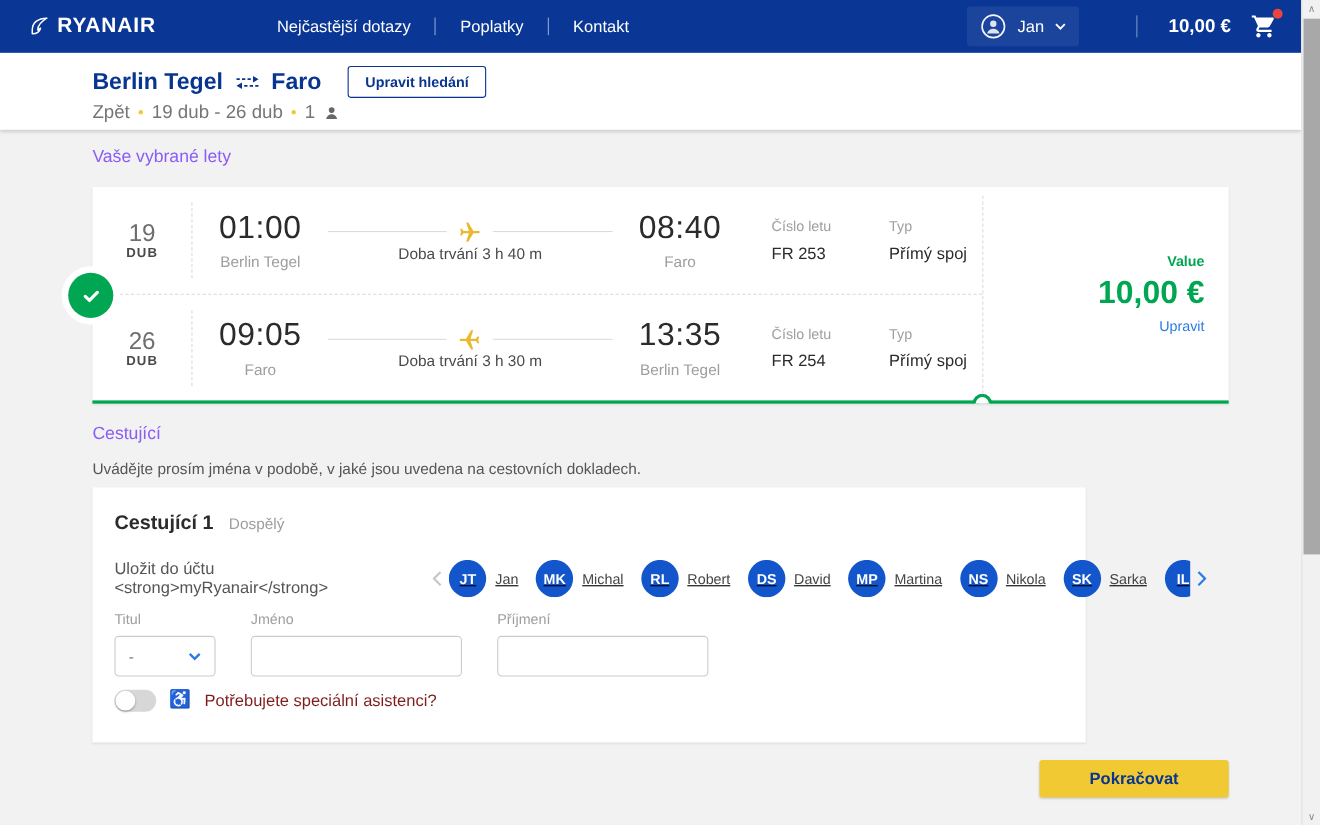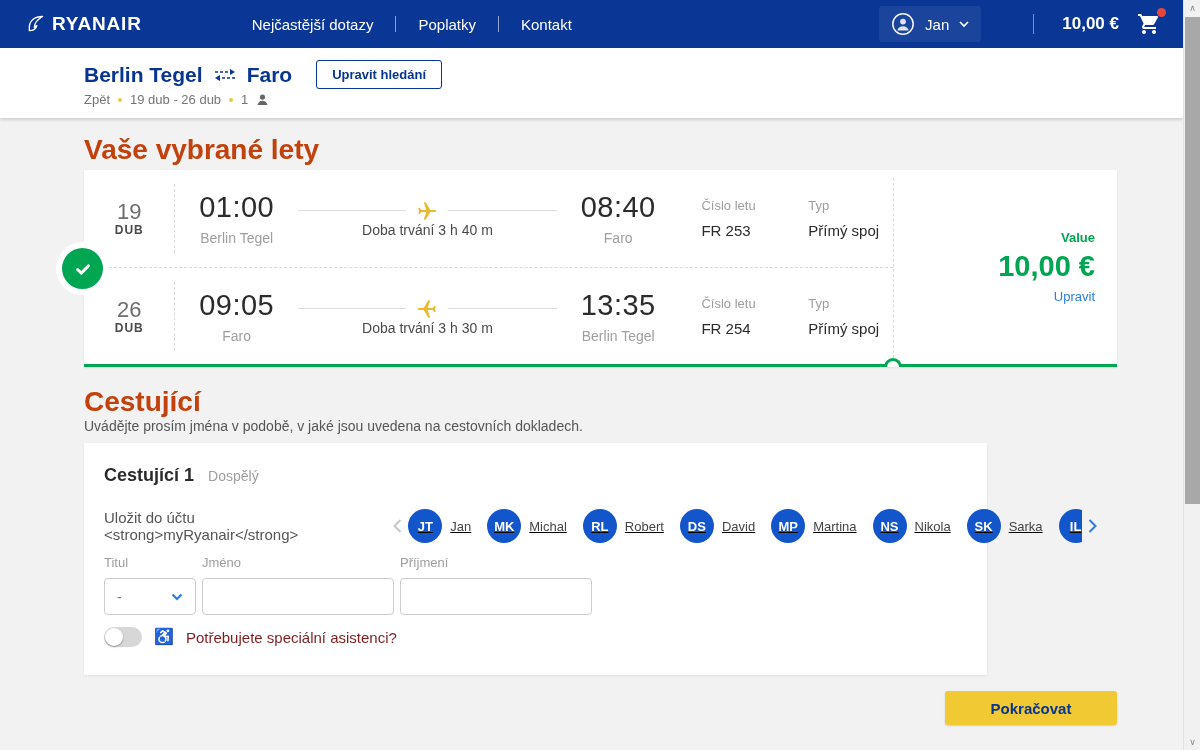--- a/index.html
+++ b/index.html
@@ -26,26 +26,26 @@
 
   
   .subheader { position:absolute; left:0; top:48px; width:1183px; height:70px; background:#fff;
                box-shadow:0 2px 3px rgba(0,0,0,0.14); z-index:4; }
   .route-row { position:absolute; left:84px; top:12px; display:flex; align-items:center; gap:10px; }
   .route-title { font-size:21px; font-weight:bold; color:#073590; }
   .edit-search-btn { margin-left:14px; border:1px solid #073590; background:#fff; color:#073590;
                      font-family:inherit; font-size:13px; font-weight:bold; padding:6px 15px;
                      border-radius:3px; cursor:pointer; }
   .crumb-row { position:absolute; left:84px; top:44px; display:flex; align-items:center; gap:8px;
-               font-size:13px; color:#757575; }
+               font-size:17px; color:#757575; }
   .crumb-dot { width:4px; height:4px; border-radius:50%; background:#f1c933; }
   .crumb-back { cursor:pointer; }
 
   
-  .section-title { position:absolute; left:84px; font-size:28px; font-weight:bold; color:#c2410c; }
+  .section-title { position:absolute; left:84px; font-size:16px; font-weight:normal; color:#8b5cf6; }
   .section-sub { position:absolute; left:84px; font-size:14px; color:#555; }
 
   
   .flight-card { position:absolute; left:84px; top:170px; width:1033px; height:197px; background:#fff;
                  border-bottom:3px solid #00a651; box-shadow:0 1px 2px rgba(0,0,0,0.08); }
   .check-ring { position:absolute; left:-28px; top:72px; width:53px; height:53px; border-radius:50%;
                 background:#fff; z-index:3; }
   .check-badge { position:absolute; left:-22px; top:78px; width:41px; height:41px; border-radius:50%;
                  background:#00a651; z-index:4; display:flex; align-items:center; justify-content:center; }
   .flight-row { position:absolute; left:0; width:809px; height:97px; display:flex; align-items:center; }
@@ -84,21 +84,21 @@
   .pax-type { font-size:14px; color:#9e9e9e; }
   .save-row { position:absolute; left:20px; top:62px; width:995px; height:42px; display:flex; align-items:center; }
   .save-text { font-size:15px; color:#555; }
   .scroller-left { margin-left:auto; padding:4px 6px; cursor:pointer; display:flex; align-items:center; }
   .avatar-strip { width:688px; overflow:hidden; display:flex; align-items:center;text-decoration:underline; }
   .profile-chip { display:flex; align-items:center; flex:none; margin-right:16px; cursor:pointer; }
   .avatar { width:34px; height:34px; border-radius:50%; background:#1355cb; color:#fff;
             font-size:13px; font-weight:bold; display:flex; align-items:center; justify-content:center; }
   .profile-name { font-size:13px; color:#444; margin-left:8px; }
   .scroller-right { padding:4px 2px 4px 6px; cursor:pointer; display:flex; align-items:center; }
-  .form-row { position:absolute; left:20px; top:112px; display:flex; gap:6px; }
+  .form-row { position:absolute; left:20px; top:112px; display:flex; gap:32px; }
   .field { display:flex; flex-direction:column; }
   .field-label { font-size:13px; color:#9e9e9e; margin-bottom:8px; }
   .select-box { width:92px; height:37px; border:1px solid #ccc; border-radius:4px; background:#fff;
                 display:flex; align-items:center; padding:0 12px; cursor:pointer; }
   .select-value { font-size:14px; color:#777; flex:1; }
   .text-input { width:192px; height:37px; border:1px solid #ccc; border-radius:4px; background:#fff;
                 font-family:inherit; font-size:14px; color:#333; padding:0 10px; }
   .assist-row { position:absolute; left:20px; top:184px; display:flex; align-items:center; gap:12px; }
   .toggle { width:38px; height:20px; border-radius:10px; background:#d7d7d7; position:relative; cursor:pointer; }
   .toggle-knob { position:absolute; left:1px; top:1px; width:18px; height:18px; border-radius:50%;

